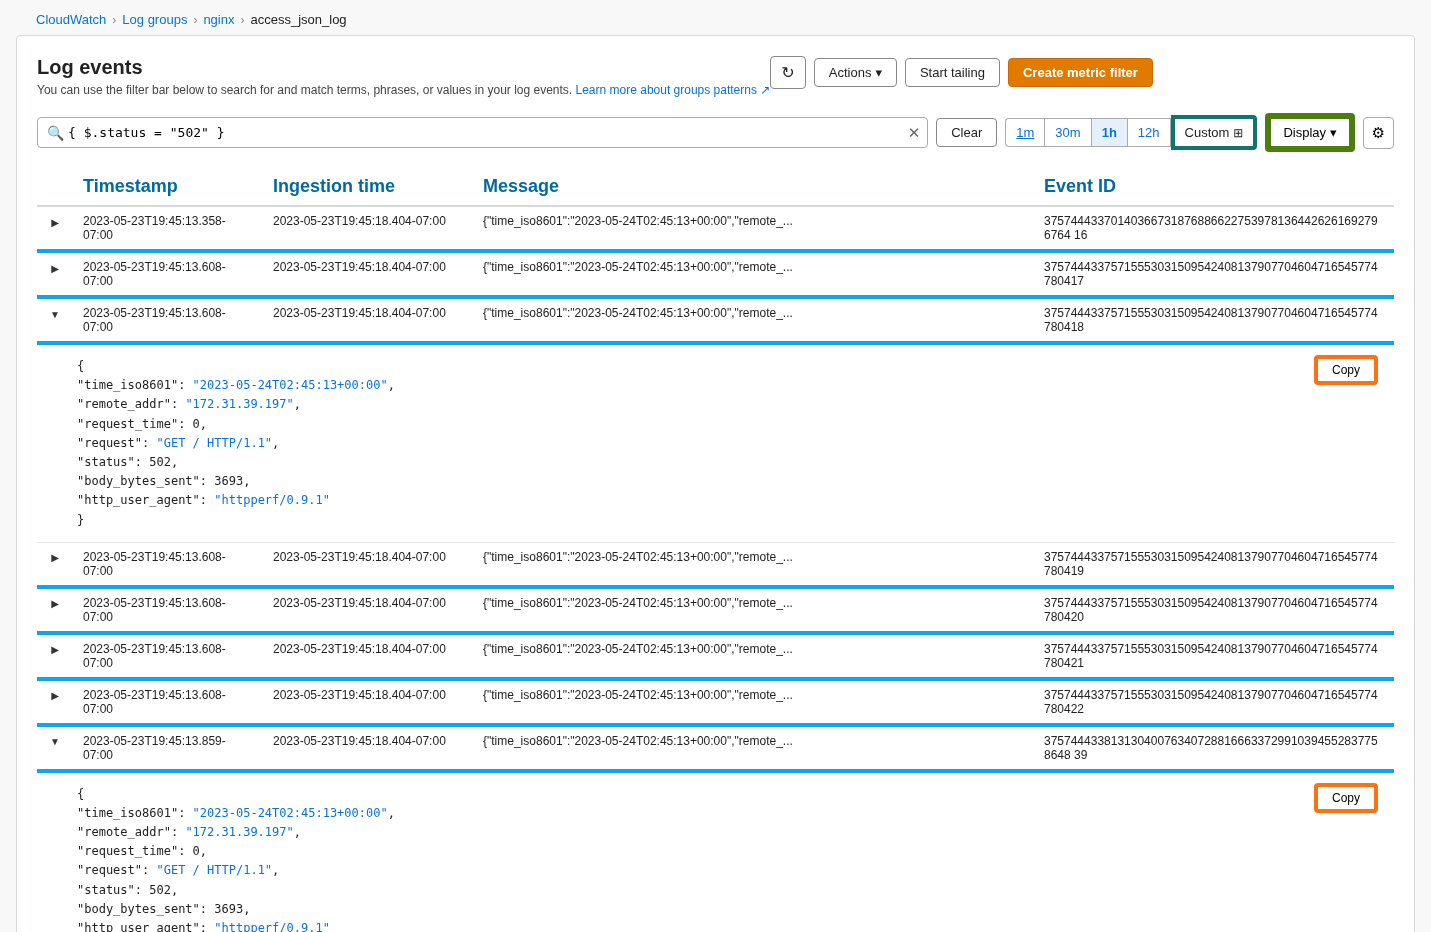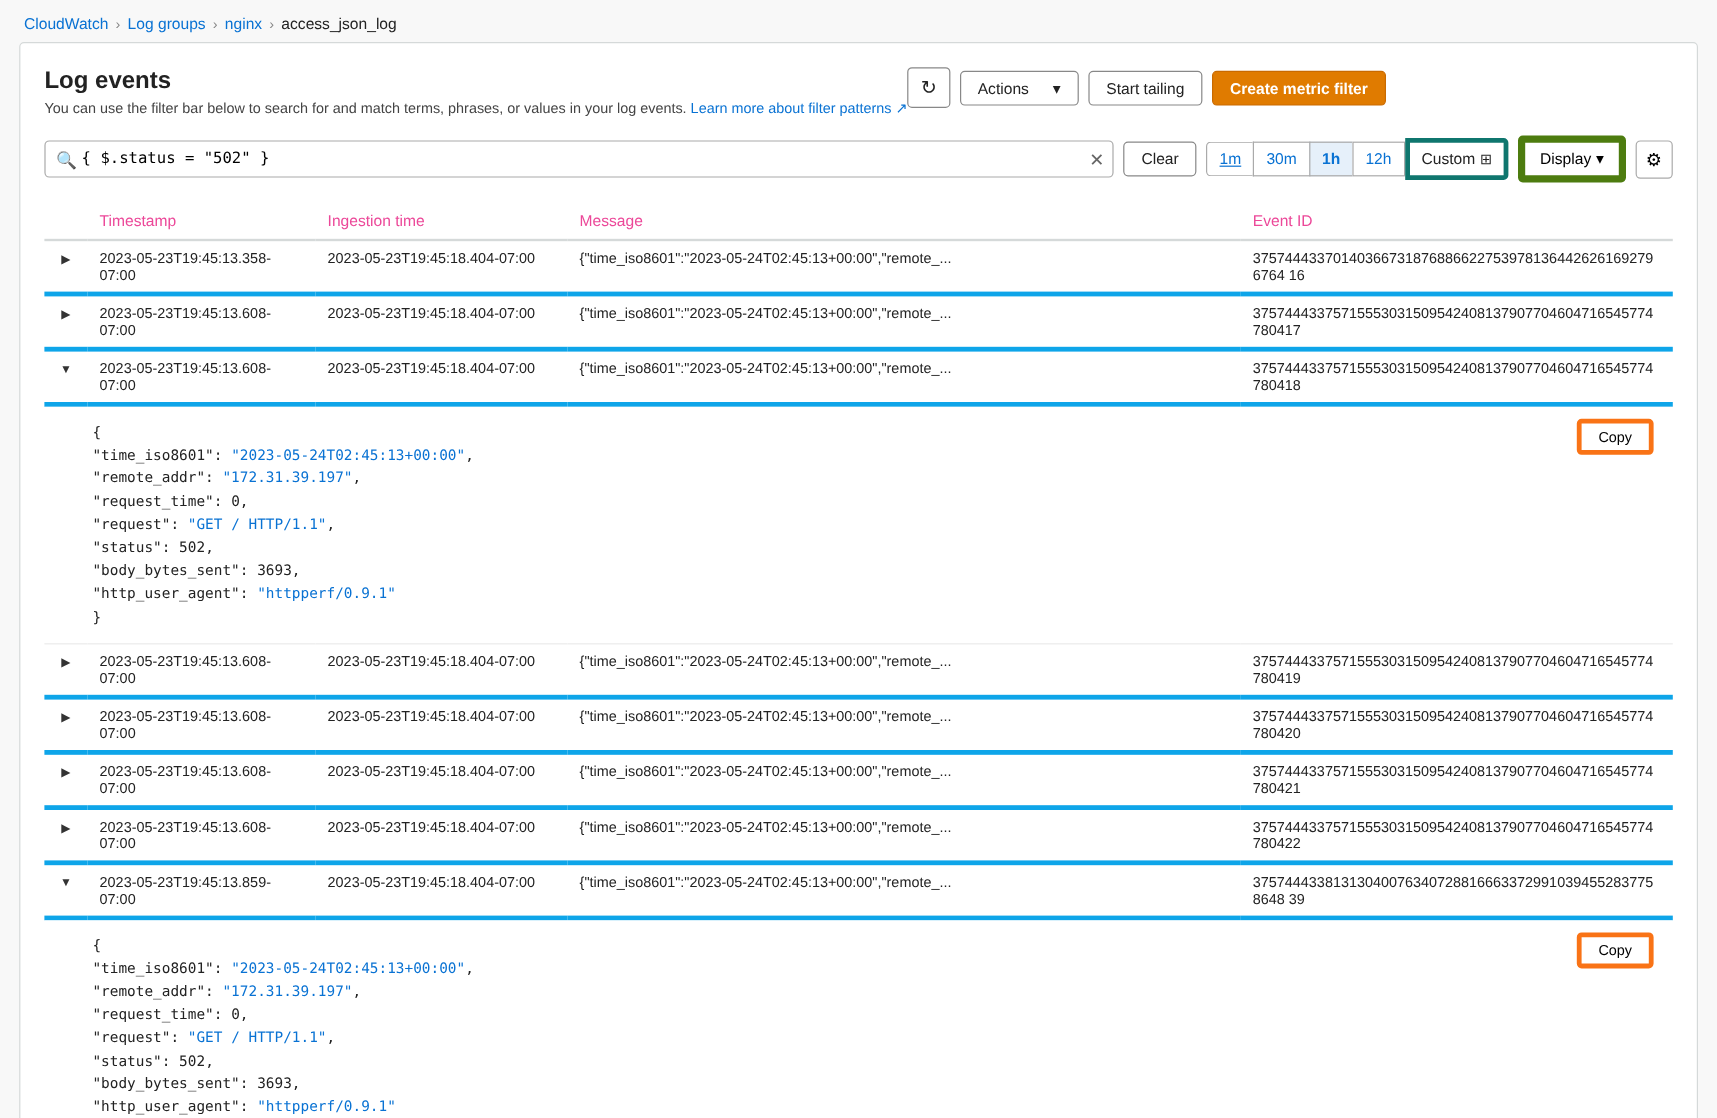--- a/index.html
+++ b/index.html
@@ -1,21 +1,21 @@
 <!DOCTYPE html>
 <html><head>
   <meta charset="utf-8">
   <style>
     * { box-sizing: border-box; margin: 0; padding: 0; }
     body { font-family: -apple-system, BlinkMacSystemFont, "Segoe UI", Arial, sans-serif; font-size: 13px; background: #f8f8f8; color: #222; }
 
     
     .breadcrumb {
       display: flex; align-items: center; gap: 6px;
-      padding: 12px 20px 8px 20px;
+      padding: 12px 20px 8px 36px;
       font-size: 13px; color: #0972d3;
     }
     .breadcrumb-sep { color: #888; font-size: 12px; }
     .breadcrumb-item { cursor: pointer; }
     .breadcrumb-last { color: #222; cursor: default; }
 
     
     .main { background: #fff; margin: 0 16px 16px 16px; padding: 20px; border-radius: 4px; border: 1px solid #d5d9d9; }
 
     
@@ -26,21 +26,21 @@
     .page-header-right { display: flex; align-items: center; gap: 8px; }
 
     
     .btn {
       display: inline-flex; align-items: center; gap: 4px;
       padding: 6px 14px; border-radius: 4px; font-size: 13px;
       cursor: pointer; border: 1px solid #888; background: #fff; color: #222;
     }
     .btn-primary { background: #e07b00; border-color: #c96a00; color: #fff; font-weight: 600; }
     .btn-icon { padding: 6px 10px; }
-    .btn-dropdown { display: inline-flex; align-items: center; gap: 20px; }
+    .btn-dropdown { display: inline-flex; align-items: center; gap: 4px; }
 
     
     .filter-bar { display: flex; align-items: center; gap: 8px; margin-bottom: 16px; }
     .filter-input-wrap { position: relative; flex: 1; }
     .filter-input-wrap .search-icon { position: absolute; left: 10px; top: 50%; transform: translateY(-50%); color: #888; font-size: 14px; }
     .filter-input { width: 100%; padding: 7px 32px 7px 30px; border: 1px solid #aaa; border-radius: 4px; font-size: 13px; font-family: monospace; }
     .clear-btn { position: absolute; right: 8px; top: 50%; transform: translateY(-50%); background: none; border: none; cursor: pointer; color: #666; font-size: 15px; }
 
     .time-btns { display: flex; align-items: center; gap: 0; }
     .time-btn { padding: 6px 10px; border: 1px solid #aaa; background: #fff; cursor: pointer; font-size: 13px; color: #0972d3; border-right: none; }
@@ -48,21 +48,21 @@
     .time-btn.active { color: #0972d3; font-weight: 700; background: #e6f0fa; }
     .time-btn-custom { padding: 6px 10px; border: 4px solid #0f766e; background: #fff; cursor: pointer; font-size: 13px; color: #222; border-radius: 0 4px 4px 0; display: flex; align-items: center; gap: 4px; }
 
     .display-btn { display: flex; align-items: center; gap: 4px; padding: 6px 12px; border: 6px solid #4d7c0f; border-radius: 4px; background: #fff; cursor: pointer; font-size: 13px; }
     .settings-btn { padding: 6px 8px; border: 1px solid #aaa; border-radius: 4px; background: #fff; cursor: pointer; font-size: 15px; }
 
     
     .log-table { width: 100%; border-collapse: collapse; }
     .log-table th {
       text-align: left; padding: 8px 10px; border-bottom: 2px solid #d5d9d9;
-      font-size: 13px; font-weight: 400; color: #ec4899; background: #fff;
+      font-size: 18px; font-weight: 700; color: #0369a1; background: #fff;
     }
     .log-table td { padding: 7px 10px; border-bottom: 4px solid #0ea5e9; font-size: 12px; vertical-align: top; }
     .log-row-expand td { background: #fff; border-bottom: 1px solid #e8e8e8; padding: 0; }
 
     .expand-toggle { cursor: pointer; color: #333; font-size: 10px; display: flex; align-items: center; justify-content: center; width: 16px; height: 16px; }
 
     .col-toggle { width: 24px; }
     .col-timestamp { width: 190px; }
     .col-ingestion { width: 210px; }
     .col-message { width: auto; }
@@ -104,21 +104,21 @@
   <span class="breadcrumb-last">access_json_log</span>
 </div>
 
 <div class="main">
 
   <div class="page-header">
     <div class="page-header-left">
       <h1>Log events</h1>
       <p>
         <span>You can use the filter bar below to search for and match terms, phrases, or values in your log events.</span>
-        <a href="#">Learn more about filter patterns ↗</a>
+        <a href="#">Learn more about groups patterns ↗</a>
       </p>
     </div>
     <div class="page-header-right">
       <button class="btn btn-icon">
         <span style="font-size:16px;">↻</span>
       </button>
       <button class="btn btn-dropdown">
         <span>Actions</span>
         <span>▾</span>
       </button>

